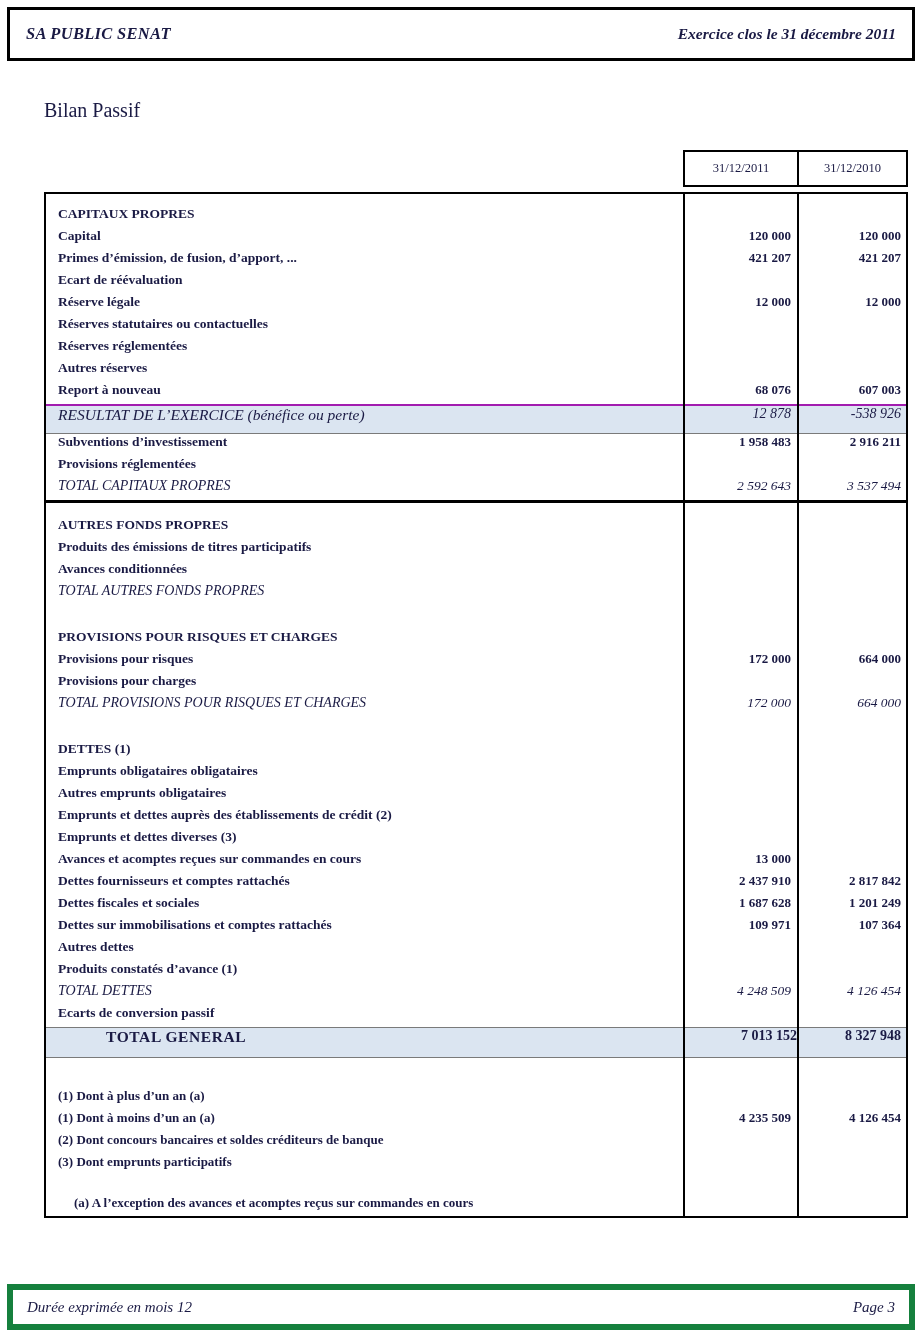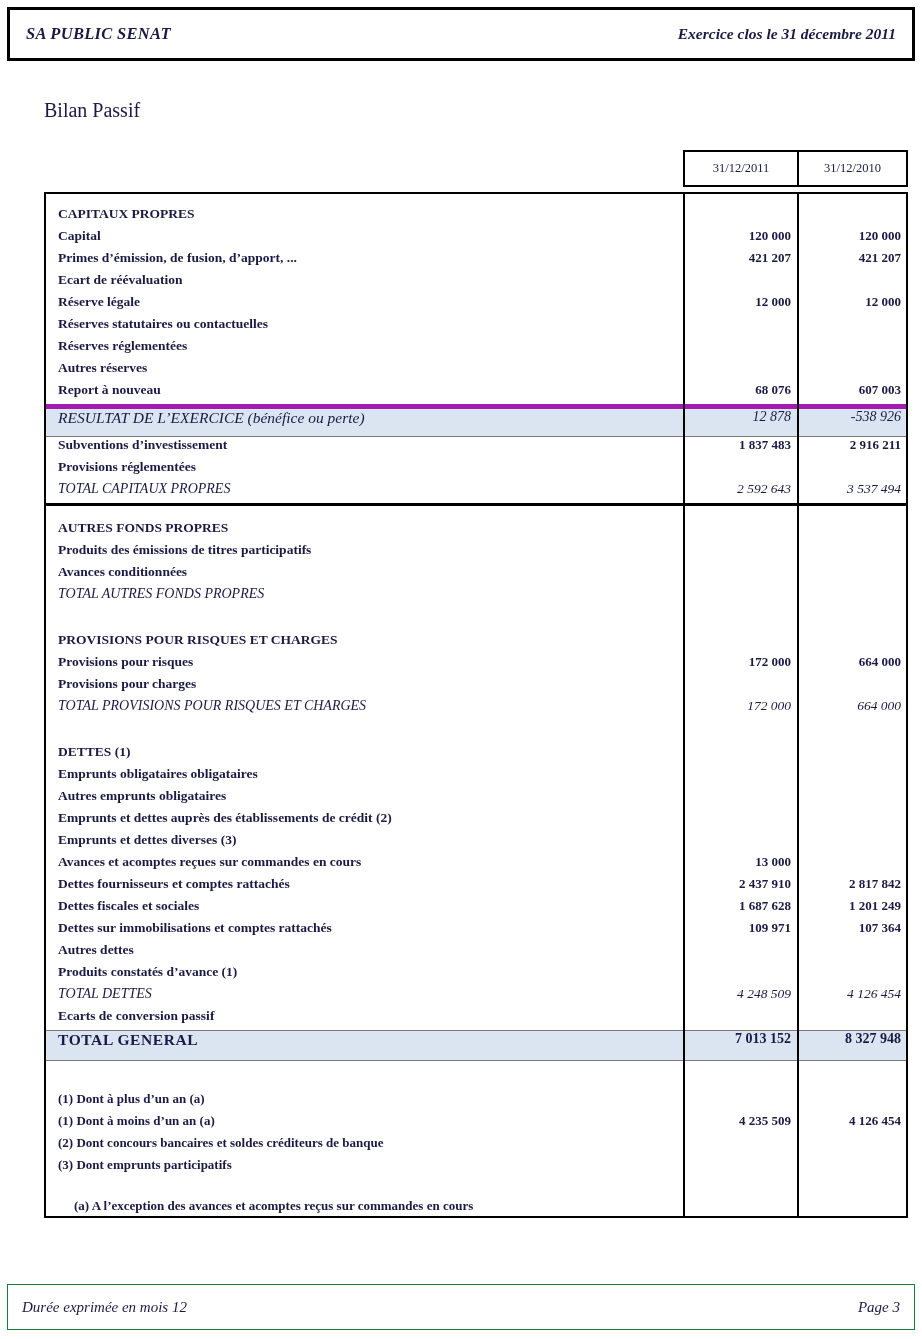--- a/index.html
+++ b/index.html
@@ -35,37 +35,37 @@
   .row { display:flex; align-items:flex-start; height:22px; }
   .lbl { width:637px; box-sizing:border-box; padding-left:12px; white-space:nowrap; overflow:hidden; }
   .val { width:114px; box-sizing:border-box; text-align:right; padding-right:6px; font-size:13px; font-weight:bold; }
   .val.c2 { width:109px; padding-right:5px; }
   .s-section .lbl, .s-item .lbl { font-weight:bold; font-size:13.5px; }
   .s-total { font-style:italic; }
   .s-total .lbl { font-weight:normal; font-size:14px; }
   .s-total .val { font-weight:normal; font-style:italic; font-size:13.5px; }
   .s-result {
     background:var(--accent,#dbe5f1); height:27px; font-style:italic;
-    border-top:5px solid #a21caf; border-bottom:1px solid #7a7a7a;
+    border-top:2px solid #a21caf; border-bottom:1px solid #7a7a7a;
   }
   .s-result .lbl { font-weight:normal; font-size:15.5px; }
   .s-result .val { font-weight:normal; font-style:italic; font-size:14px; }
   .s-grand {
     background:var(--accent,#dbe5f1); height:29px;
-    border-top:1px solid #7a7a7a; border-bottom:1px solid #7a7a7a;
+    border-top:1px solid #7a7a7a; border-bottom:1px solid #7a7a7a;padding-left:48px;
   }
   .s-grand .lbl { font-weight:bold; font-size:15.5px; letter-spacing:.6px; }
   .s-grand .val { font-size:14px; }
   .s-note .lbl, .s-note_indent .lbl { font-weight:bold; font-size:13px; }
   .s-note_indent .lbl { padding-left:28px;margin-top:19px; }
   .divider { height:3px; background:#000; }
   
   .footerbar {
     position:absolute; left:7px; top:1284px; width:908px; height:46px;
-    border:1px solid #15803d; box-sizing:border-box;
+    border:6px solid #15803d; box-sizing:border-box;
     display:flex; align-items:center; justify-content:space-between; padding:0 14px;
     font-style:italic; font-size:15px;
   }
 </style>
 </head>
 <body>
 
 <div class="sheet" style="--accent: #dbe5f1; --ink: #1a1a44;">
 
   <div class="banner">
@@ -128,21 +128,21 @@
           <div class="val">68 076</div>
           <div class="val c2">607 003</div>
         </div>
         <div class="row s-result">
           <div class="lbl">RESULTAT DE L’EXERCICE (bénéfice ou perte)</div>
           <div class="val">12 878</div>
           <div class="val c2">-538 926</div>
         </div>
         <div class="row s-item">
           <div class="lbl">Subventions d’investissement</div>
-          <div class="val">1 837 483</div>
+          <div class="val">1 958 483</div>
           <div class="val c2">2 916 211</div>
         </div>
         <div class="row s-item">
           <div class="lbl">Provisions réglementées</div>
           <div class="val"></div>
           <div class="val c2"></div>
         </div>
         <div class="row s-total">
           <div class="lbl">TOTAL CAPITAUX PROPRES</div>
           <div class="val">2 592 643</div>

